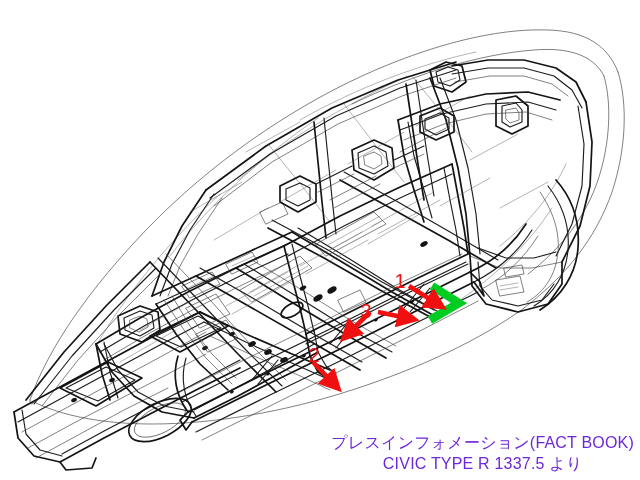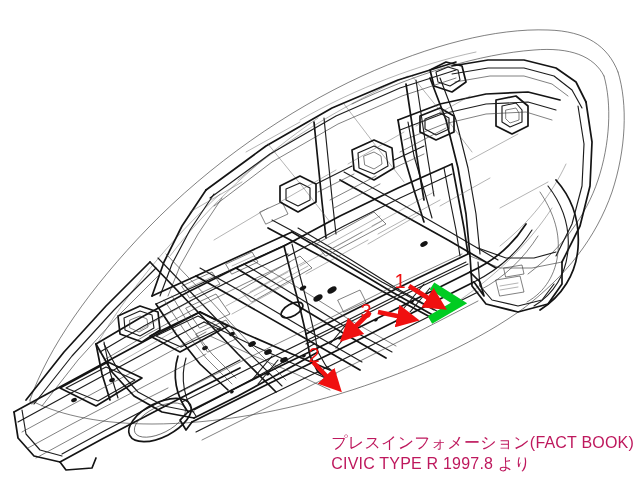--- a/index.html
+++ b/index.html
@@ -4,21 +4,21 @@
 <title>Body Shell Diagram</title>
 <style>
   html,body{margin:0;padding:0;background:#fff;}
   body{width:640px;height:480px;overflow:hidden;
        font-family:"Liberation Sans","DejaVu Sans",sans-serif;}
   #stage{position:relative;width:640px;height:480px;background:#ffffff;}
   #art,#overlay{position:absolute;left:0;top:0;width:640px;height:480px;}
   #art{z-index:1;}
   #overlay{z-index:2;}
   .caption{position:absolute;right:6px;bottom:6px;z-index:3;
-           text-align:left;color:#be185d;line-height:1.32;
+           text-align:center;color:#6d28d9;line-height:1.32;
            font-size:16px;letter-spacing:0.2px;white-space:nowrap;}
   .caption div{display:block;}
   .anno-num{font-family:"Liberation Sans","DejaVu Sans",sans-serif;
             font-size:20px;font-weight:400;fill:#f01010;}
 </style>
 </head>
 <body>
 
 <div id="stage">
 
@@ -347,16 +347,16 @@
       <line x1="313" y1="362" x2="333" y2="383" stroke="#f01010" stroke-width="4.6" marker-end="url(#redhead)"></line>
     </g>
 
     <text class="anno-num" x="400" y="288" text-anchor="middle">1</text>
     <text class="anno-num" x="314" y="362" text-anchor="middle">2</text>
     <text class="anno-num" x="366" y="318" text-anchor="middle">3</text>
   </svg>
 
   <div class="caption">
     <div>プレスインフォメーション(FACT BOOK)</div>
-    <div>CIVIC TYPE R 1997.8 より</div>
+    <div>CIVIC TYPE R 1337.5 より</div>
   </div>
 
 </div>
 
 </body></html>

